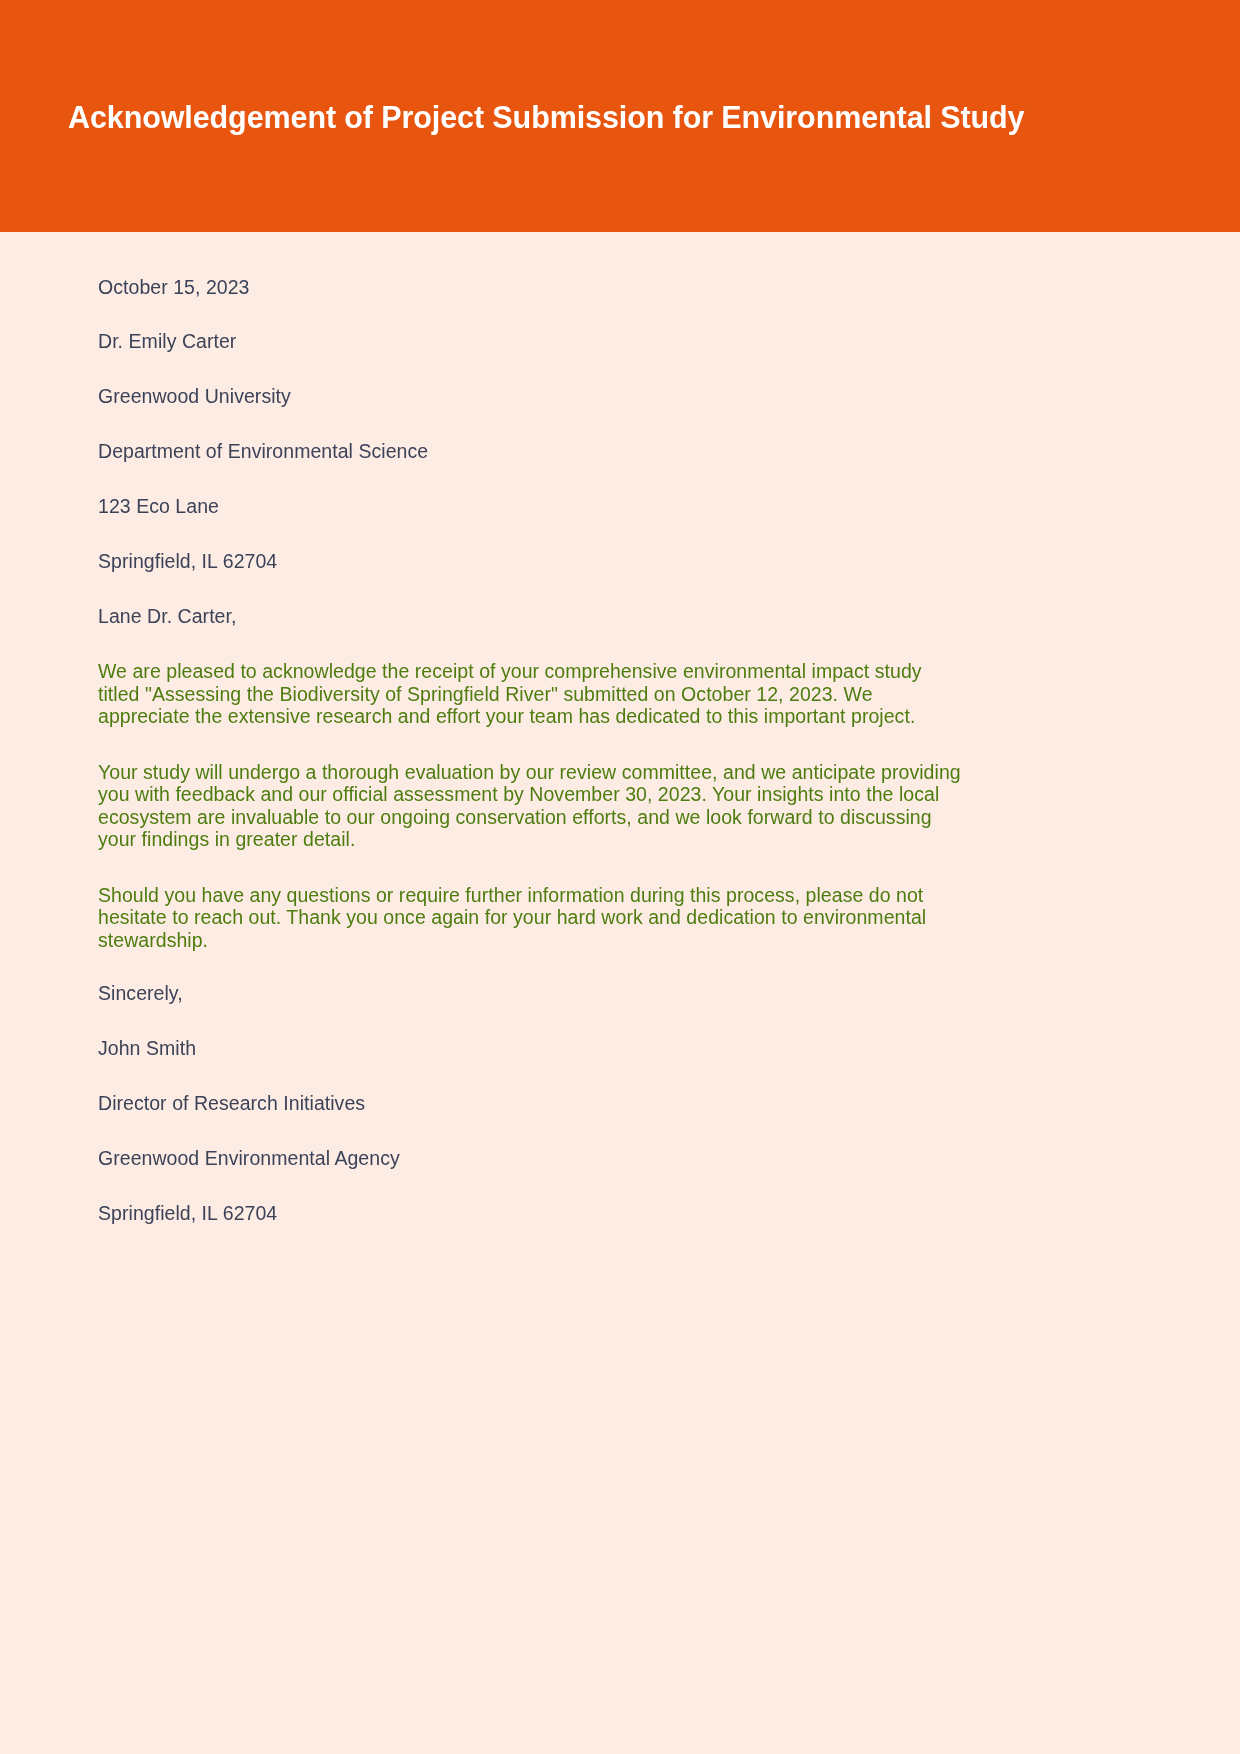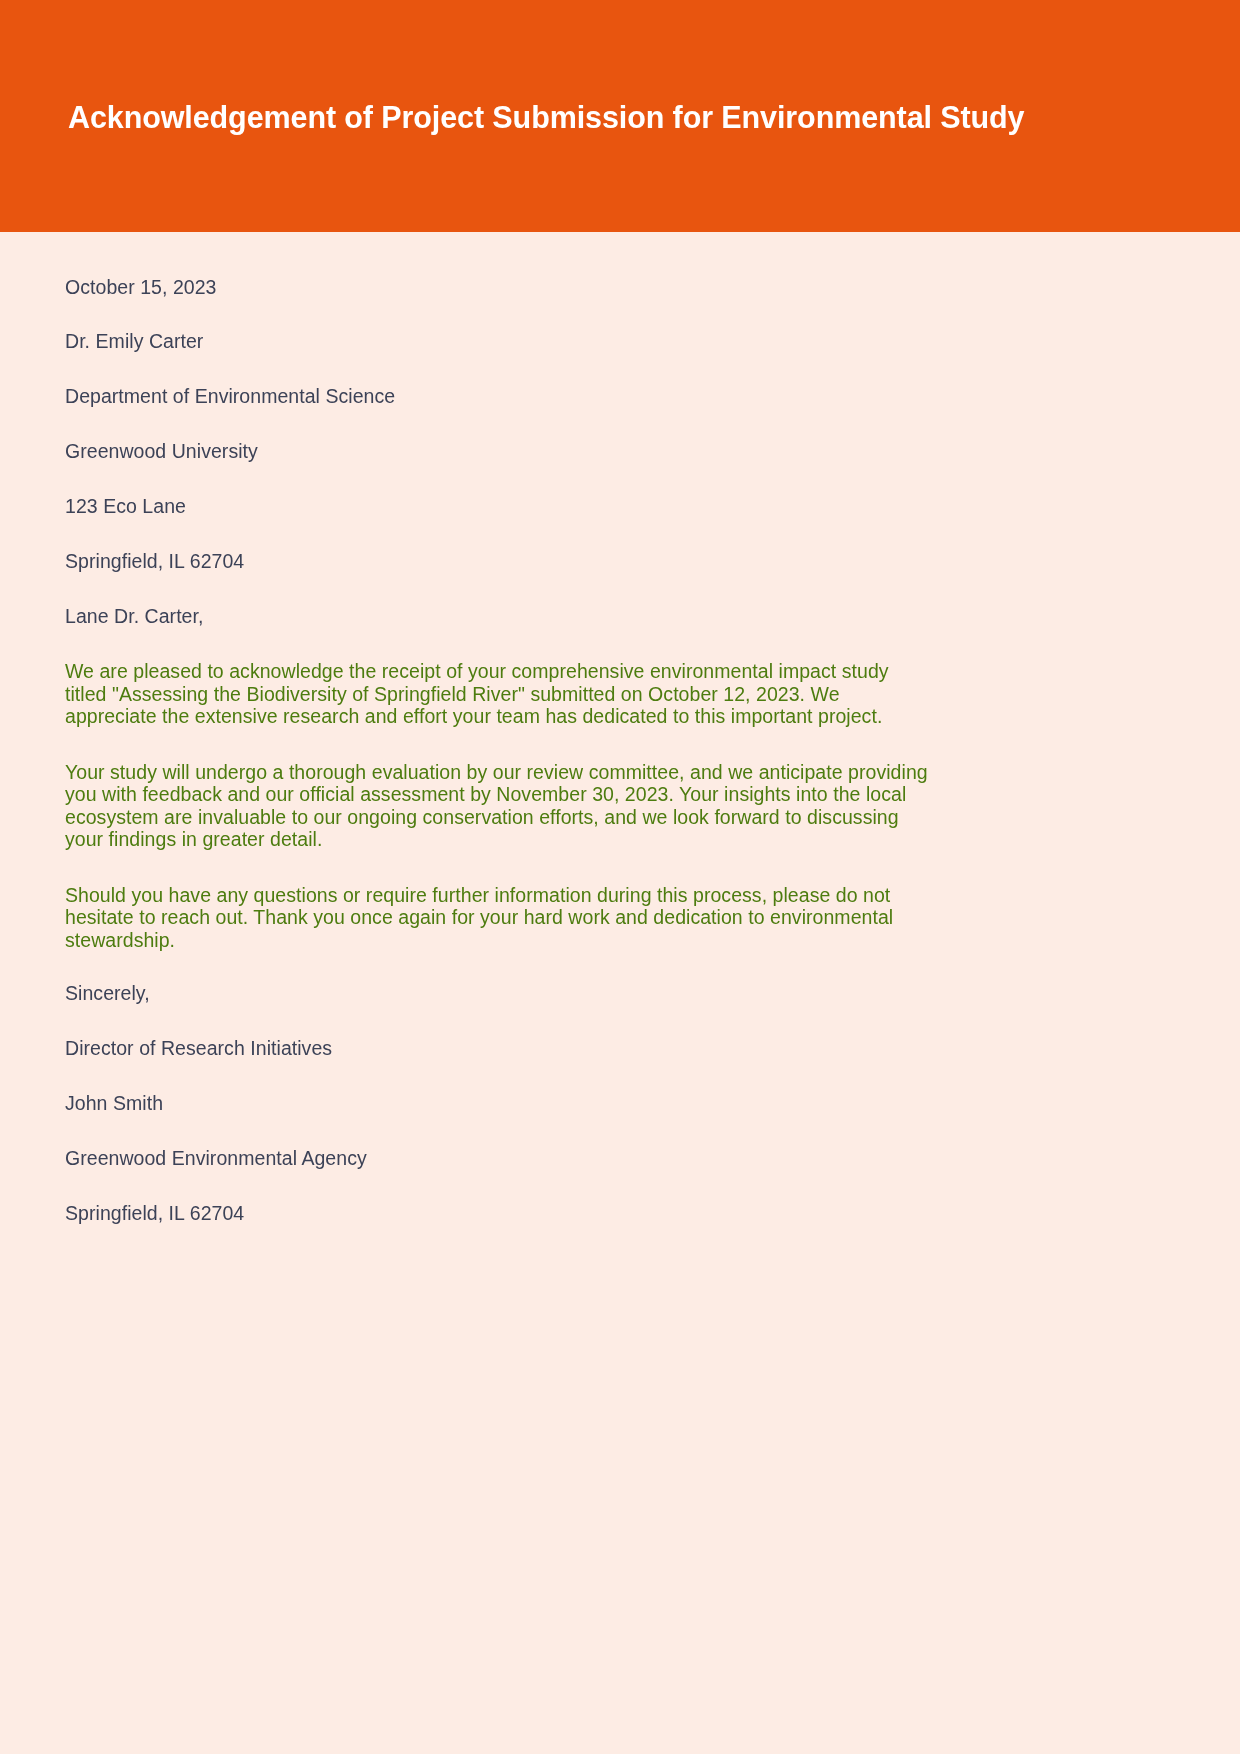--- a/index.html
+++ b/index.html
@@ -36,21 +36,21 @@
     color: #ffffff;
     font-size: 30.5px;
     font-weight: bold;
     line-height: 1.25;
     letter-spacing: -0.1px;
     margin: 0;
     padding-top: 2px;
   }
 
   .letter-body {
-    padding: 44px 125px 0 65px;
+    padding: 44px 125px 0 98px;
     box-sizing: border-box;
   }
 
   .line {
     color: #3c4257;
     font-size: 19.5px;
     line-height: 22px;
     margin: 0 0 33px 0;
     letter-spacing: 0.05px;
   }
@@ -80,41 +80,41 @@
   <div class="header-band">
     <h1 class="header-title">Acknowledgement of Project Submission for Environmental Study</h1>
   </div>
 
   <div class="letter-body">
 
     <p class="line first">October 15, 2023</p>
 
     <p class="line">Dr. Emily Carter</p>
 
+    <p class="line">Greenwood University</p>
+
     <p class="line">Department of Environmental Science</p>
-
-    <p class="line">Greenwood University</p>
 
     <p class="line">123 Eco Lane</p>
 
     <p class="line">Springfield, IL 62704</p>
 
     <p class="line">Lane Dr. Carter,</p>
 
     <p class="para">We are pleased to acknowledge the receipt of your comprehensive environmental impact study titled "Assessing the Biodiversity of Springfield River" submitted on October 12, 2023. We appreciate the extensive research and effort your team has dedicated to this important project.</p>
 
     <p class="para">Your study will undergo a thorough evaluation by our review committee, and we anticipate providing you with feedback and our official assessment by November 30, 2023. Your insights into the local ecosystem are invaluable to our ongoing conservation efforts, and we look forward to discussing your findings in greater detail.</p>
 
     <p class="para tight">Should you have any questions or require further information during this process, please do not hesitate to reach out. Thank you once again for your hard work and dedication to environmental stewardship.</p>
 
     <p class="line">Sincerely,</p>
 
+    <p class="line">John Smith</p>
+
     <p class="line">Director of Research Initiatives</p>
-
-    <p class="line">John Smith</p>
 
     <p class="line">Greenwood Environmental Agency</p>
 
 
     <p class="line">Springfield, IL 62704</p>
 
   </div>
 </div>
 
 </body></html>

